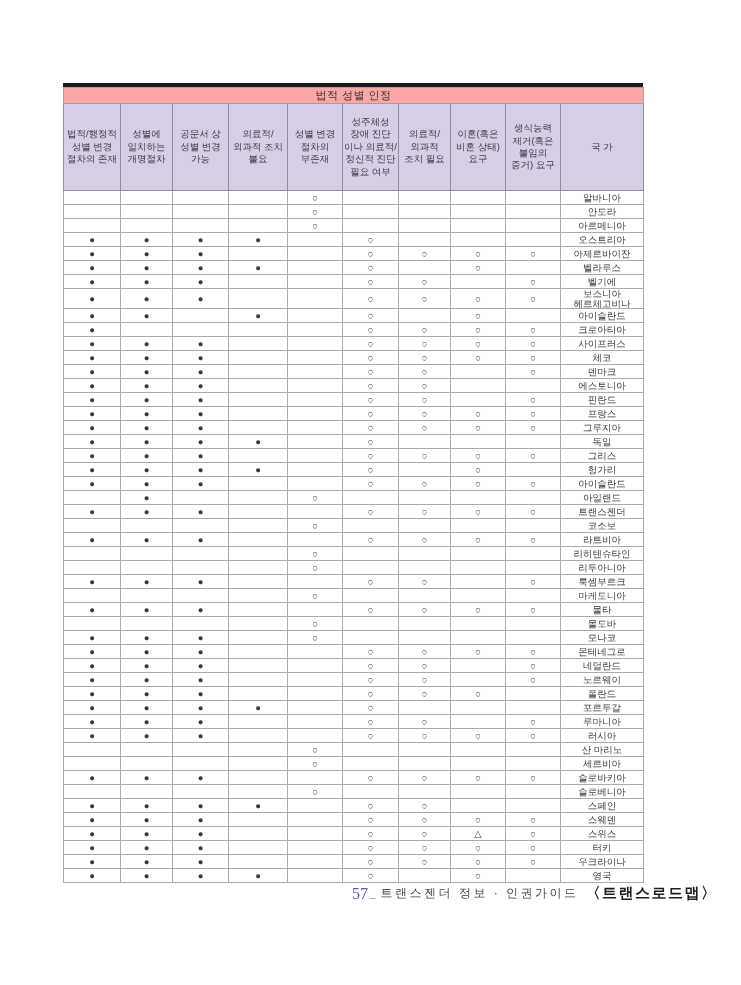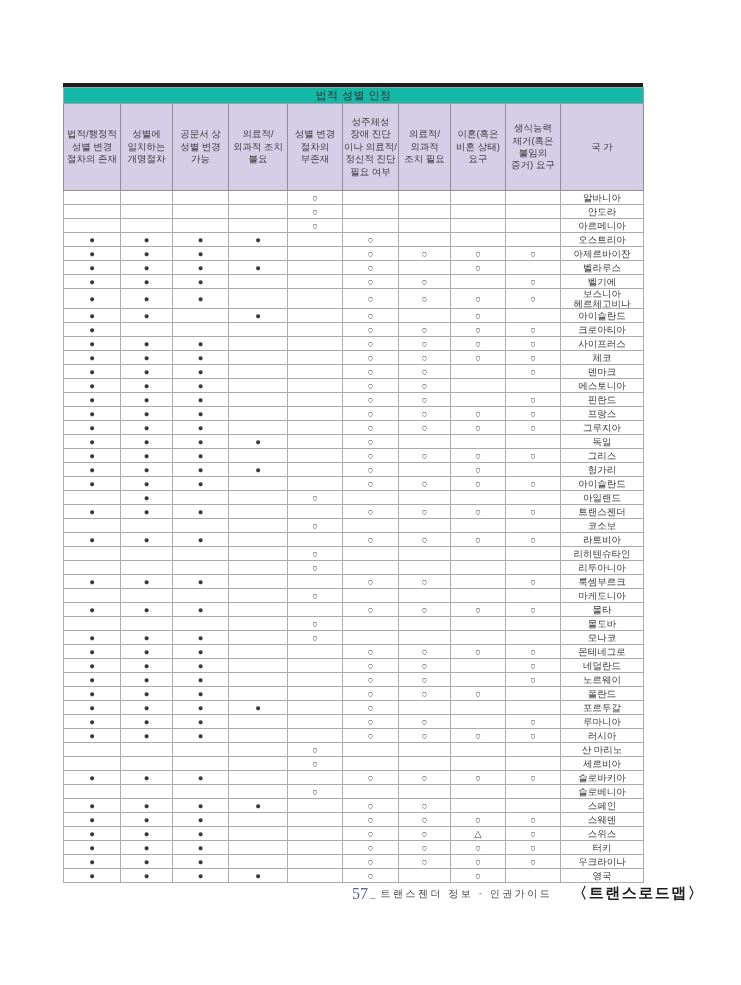--- a/index.html
+++ b/index.html
@@ -18,21 +18,21 @@
     border-collapse:collapse; table-layout:fixed;
     width:580px;
   }
   table.lgr td, table.lgr th {
     border:1px solid #a0a0a6;
     padding:0; margin:0;
     text-align:center; vertical-align:middle;
     overflow:hidden;
   }
   td.title-cell {
-    background:#14b8a6;
+    background:#fca5a5;
     height:15px;
     font-size:11px; color:#333;
     border-top:none;
     border-left:1px solid #8f8f95;
     border-right:1px solid #8f8f95;
     border-bottom:1px solid #77777d;
     font-weight:normal;
     letter-spacing:0.5px;
   }
   table.lgr th {
@@ -54,21 +54,21 @@
   td.country-cell { font-size:9.5px; line-height:1.05; word-break:keep-all; }
   .footer {
     position:absolute; left:352px; top:884px;
     display:flex; align-items:center; white-space:nowrap;
   }
   .page-num {
     font-family:"Liberation Serif","DejaVu Serif",serif;
     color:#5a58a8; font-size:16px; line-height:1;
   }
   .footer-sep { color:#8a8a8a; font-size:10px; margin:0 5px 0 2px; }
-  .guide-title { font-size:10px; letter-spacing:2.5px; color:#474747; margin-right:20px; }
+  .guide-title { font-size:12px; letter-spacing:2.5px; color:#474747; margin-right:7px; }
   .book-title  { font-size:15px; letter-spacing:1.5px; color:#1d1d1d; font-weight:bold; }
 </style>
 </head>
 <body>
 
 <div class="page">
 
   <div class="table-wrap">
     <div class="top-bar"></div>
     <table class="lgr">

